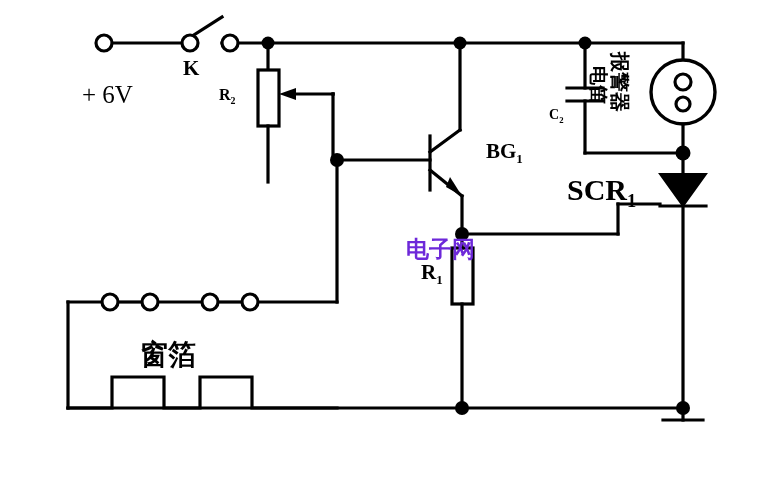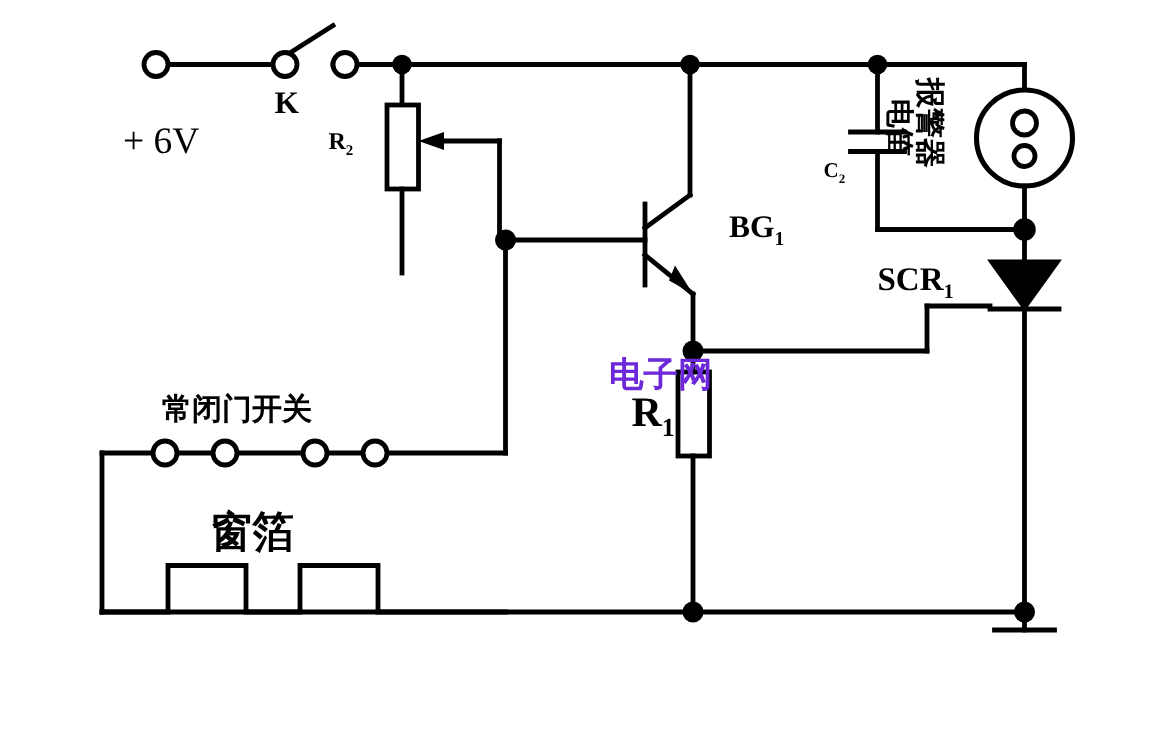--- a/index.html
+++ b/index.html
@@ -185,41 +185,40 @@
   </svg>
 
   <div class="lbl lbl-serif" style="left:82px; top:58px; font-size:25px;margin-top:24px;">+ 6V</div>
 
   <div class="lbl lbl-serif" style="left:183px; top:58px; font-size:21px; font-weight:700;">K</div>
 
   <div class="lbl lbl-serif" style="left:219px; top:87px; font-size:16px; font-weight:700;">
     <span>R</span><span class="sub">2</span>
   </div>
 
-  <div class="lbl lbl-serif" style="left:421px; top:262px; font-size:28px; font-weight:700;">
+  <div class="lbl lbl-serif" style="left:421px; top:262px; font-size:21px; font-weight:700;">
     <span>R</span><span class="sub">1</span>
   </div>
 
   <div class="lbl lbl-serif" style="left:470px; top:141px; font-size:21px; font-weight:700;margin-left:16px;">
     <span>BG</span><span class="sub">1</span>
   </div>
 
   <div class="lbl lbl-serif" style="left:549px; top:108px; font-size:14px; font-weight:700;">
     <span>C</span><span class="sub">2</span>
   </div>
 
-  <div class="lbl lbl-serif" style="left:585px; top:175px; font-size:22px; font-weight:700;font-family:Liberation Serif, serif;">
+  <div class="lbl lbl-serif" style="left:567px; top:175px; font-size:30px; font-weight:700;font-family:Liberation Serif, serif;">
     <span>SCR</span><span class="sub">1</span>
   </div>
 
   <div class="lbl lbl-cn rot90" style="left:630px; top:52px; font-size:20px;">报警器</div>
 
   <div class="lbl lbl-cn rot90" style="left:608px; top:66px; font-size:19px;">电笛</div>
 
-  <div class="lbl lbl-cn" style="left:108px; top:262px; font-size:20px;">常闭门开关</div>
 
   <div class="lbl lbl-cn" style="left:140px; top:341px; font-size:28px;">窗箔</div>
 
 
   <div id="wm">
     <span class="wm-cn">电子网</span>
   </div>
 
 </div>
 

